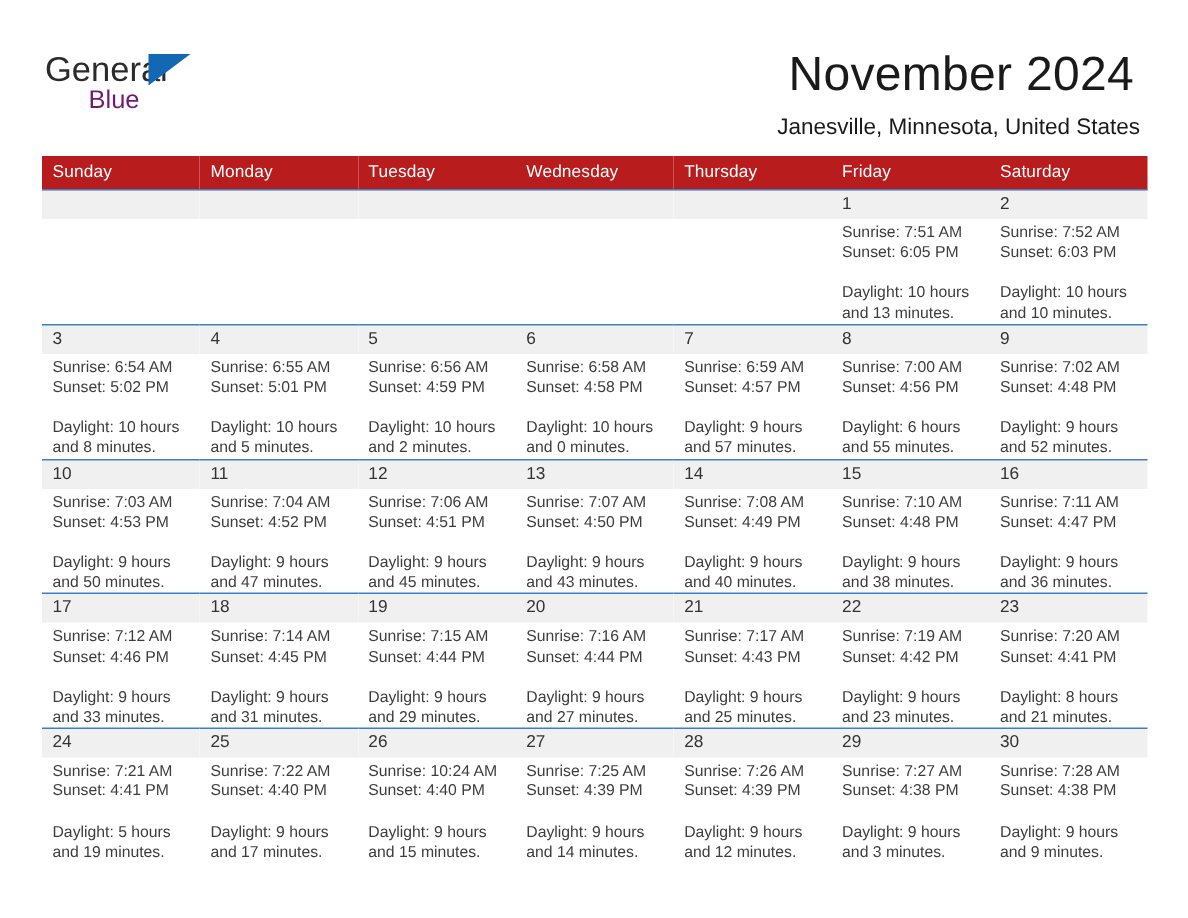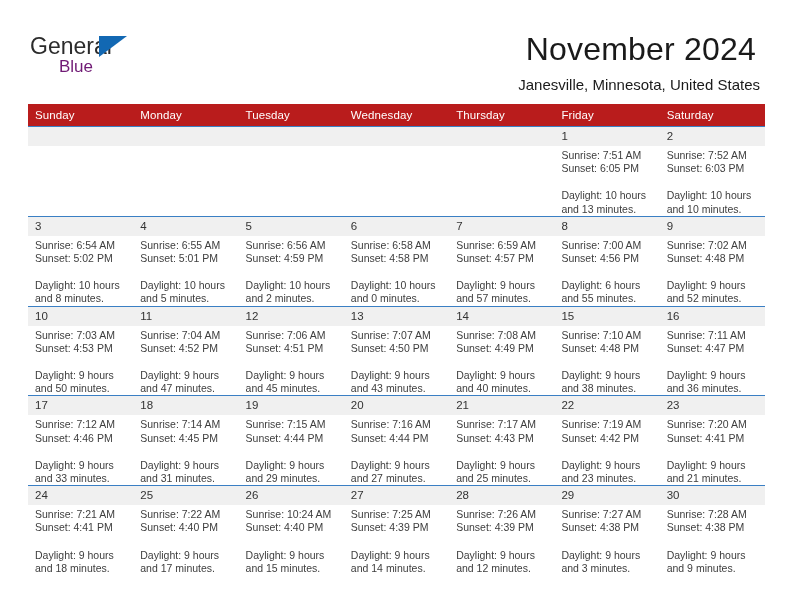--- a/index.html
+++ b/index.html
@@ -368,31 +368,31 @@
               <div>Sunrise: 7:19 AM</div>
               <div>Sunset: 4:42 PM</div>
               <div class="dl">Daylight: 9 hours and 23 minutes.</div>
             </div>
           </td>
           <td>
             <span class="daynum">23</span>
             <div class="info">
               <div>Sunrise: 7:20 AM</div>
               <div>Sunset: 4:41 PM</div>
-              <div class="dl">Daylight: 9 hours and 21 minutes.</div>
+              <div class="dl">Daylight: 8 hours and 21 minutes.</div>
             </div>
           </td>
         </tr>
         <tr>
           <td>
             <span class="daynum">24</span>
             <div class="info">
               <div>Sunrise: 7:21 AM</div>
               <div>Sunset: 4:41 PM</div>
-              <div class="dl">Daylight: 9 hours and 18 minutes.</div>
+              <div class="dl">Daylight: 5 hours and 19 minutes.</div>
             </div>
           </td>
           <td>
             <span class="daynum">25</span>
             <div class="info">
               <div>Sunrise: 7:22 AM</div>
               <div>Sunset: 4:40 PM</div>
               <div class="dl">Daylight: 9 hours and 17 minutes.</div>
             </div>
           </td>

